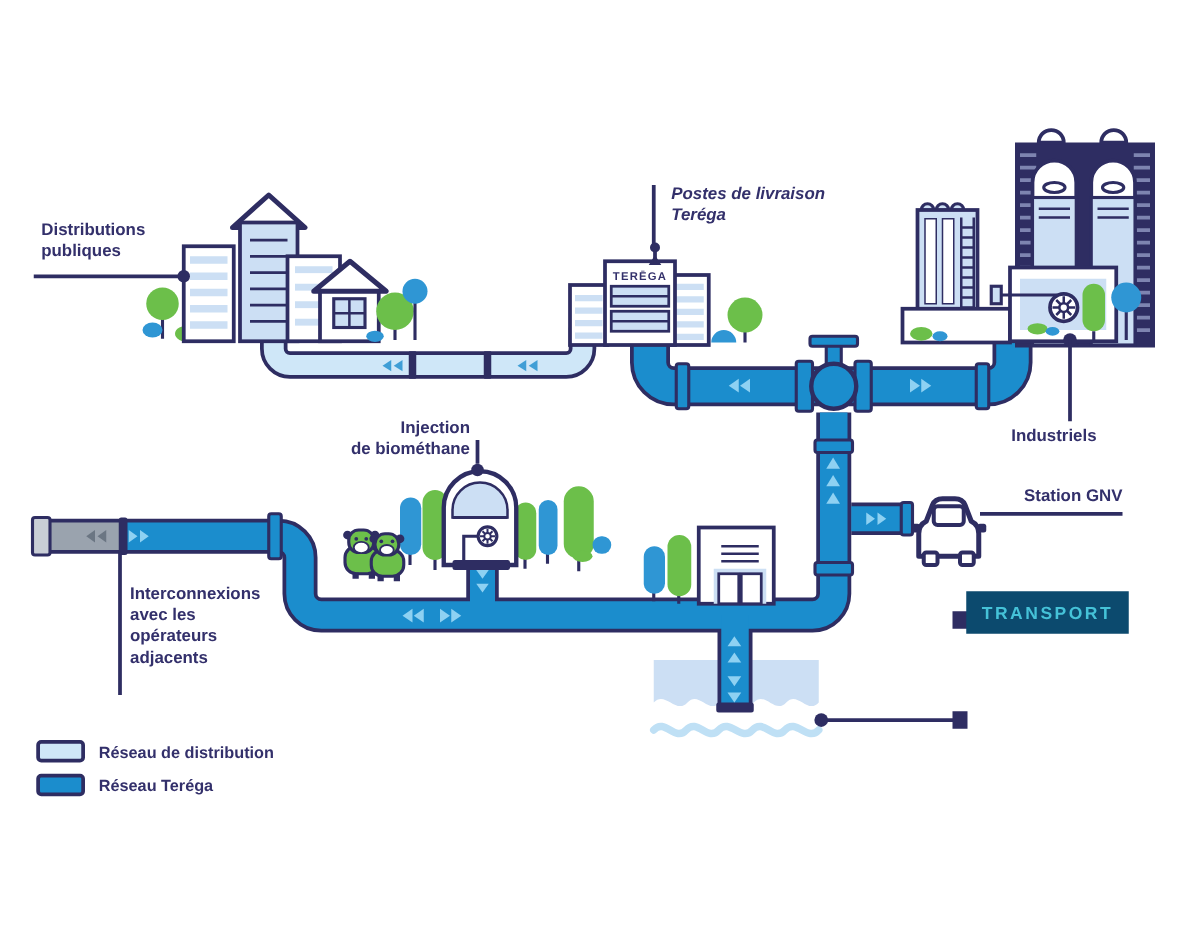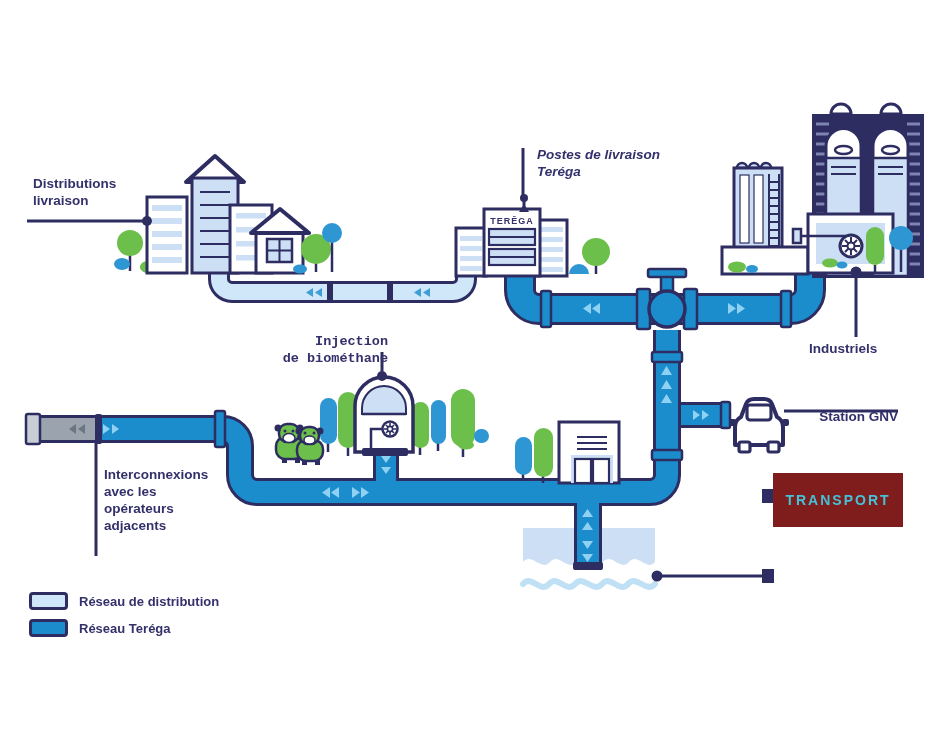--- a/index.html
+++ b/index.html
@@ -3,21 +3,21 @@
 <meta charset="utf-8">
 <style>
   html,body{margin:0;padding:0;background:#ffffff;}
   .stage{position:relative;width:950px;height:742px;background:#ffffff;overflow:hidden;
          font-family:"Liberation Sans",sans-serif;}
   .stage svg{position:absolute;left:0;top:0;}
   .callout{position:absolute;color:#33306b;font-weight:bold;font-size:13.5px;line-height:17px;
            white-space:pre-line;}
   .callout.center{text-align:left;}
   .callout.right{text-align:right;}
-  .net-box{position:absolute;width:130px;height:54px;background:#7f1d1d;color:#45c2d8;
+  .net-box{position:absolute;width:130px;height:34px;background:#0c4a6e;color:#45c2d8;
            display:flex;align-items:center;justify-content:center;font-weight:bold;
            font-size:14px;letter-spacing:2px;}
   .legend{position:absolute;left:29px;top:592px;display:flex;flex-direction:column;gap:9px;}
   .legend-item{display:flex;align-items:center;gap:11px;text-align:right;}
   .swatch{width:33px;height:12px;border:3px solid #2e2d62;border-radius:4px;}
   .swatch.light{background:#cfe7f8;}
   .swatch.blue{background:#1b8dcd;}
   .legend-label{color:#33306b;font-weight:bold;font-size:13px;}
 </style>
 </head>
@@ -290,26 +290,26 @@
     <line x1="382" y1="352" x2="382" y2="371"></line>
     <line x1="96" y1="441" x2="96" y2="556"></line>
     <line x1="657" y1="576" x2="772" y2="576"></line>
     <circle cx="657" cy="576" r="5.5" fill="#2e2d62" stroke="none"></circle>
     <rect x="762" y="489" width="12" height="14" fill="#2e2d62" stroke="none"></rect>
     <rect x="762" y="569" width="12" height="14" fill="#2e2d62" stroke="none"></rect>
   </g>
 </svg>
 
 <div class="callout" style="left:33px;top:175px;">Distributions
-livraison</div>
+publiques</div>
 <div class="callout" style="left:537px;top:146px;font-style:italic;">Postes de livraison
 Teréga</div>
 <div class="callout center" style="left:809px;top:340px;width:96px;">Industriels</div>
-<div class="callout right" style="left:786px;top:388px;width:112px;margin-top:20px;">Station GNV</div>
-<div class="callout right" style="left:266px;top:333px;width:122px;font-family:Liberation Mono, monospace;">Injection
+<div class="callout right" style="left:786px;top:388px;width:112px;">Station GNV</div>
+<div class="callout right" style="left:254px;top:333px;width:122px;">Injection
 de biométhane</div>
 <div class="callout" style="left:104px;top:466px;">Interconnexions
 avec les
 opérateurs
 adjacents</div>
 
 <div class="net-box" style="left:773px;top:473px;">TRANSPORT</div>
 
 <div class="legend">
   <div class="legend-item">

